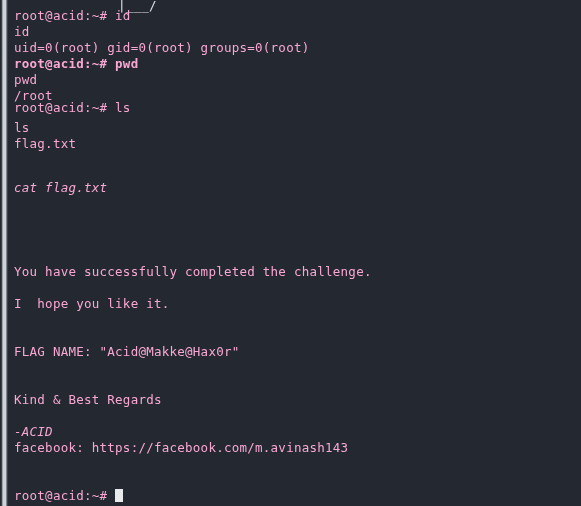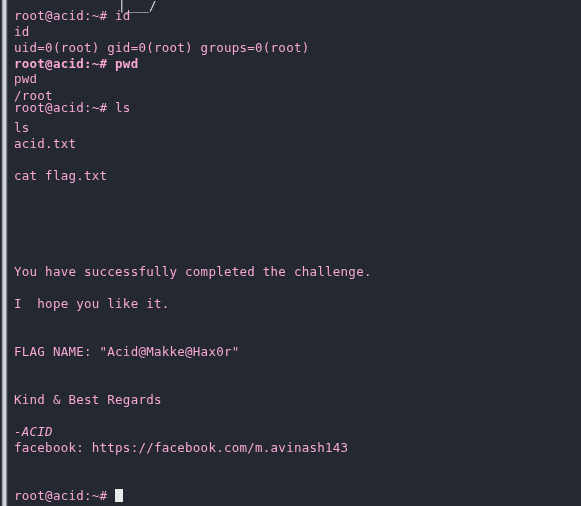--- a/index.html
+++ b/index.html
@@ -93,26 +93,26 @@
     <div id="scrollbar-thumb"></div>
   </div>
 
   <div id="screen">
 
   <div class="line art" style="top: -2px; left: 118px;">|___/</div>
       <div class="line" style="top: 8px;">root@acid:~# id</div>
       <div class="line" style="top: 24px;">id</div>
       <div class="line" style="top: 40px;">uid=0(root) gid=0(root) groups=0(root)</div>
       <div class="line" style="top: 56px; font-weight: bold;">root@acid:~# pwd</div>
-      <div class="line" style="top: 72px; font-family: Liberation Mono, monospace;">pwd</div>
+      <div class="line" style="top: 72px;">pwd</div>
       <div class="line" style="top: 88px;">/root</div>
       <div class="line" style="top: 100px;">root@acid:~# ls</div>
       <div class="line" style="top: 120px;">ls</div>
-      <div class="line" style="top: 136px;">acid.txt</div>
-      <div class="line" style="top: 168px;">cat flag.txt</div>
+      <div class="line" style="top: 136px;">flag.txt</div>
+      <div class="line" style="top: 180px; font-style: italic;">cat flag.txt</div>
       <div class="line" style="top: 184px;"></div>
       <div class="line" style="top: 200px;"></div>
       <div class="line" style="top: 232px;"></div>
       <div class="line" style="top: 248px;"></div>
       <div class="line" style="top: 264px;">You have successfully completed the challenge.</div>
       <div class="line" style="top: 280px;"></div>
       <div class="line" style="top: 296px;">I  hope you like it.</div>
       <div class="line" style="top: 312px;"></div>
       <div class="line" style="top: 328px;"></div>
       <div class="line" style="top: 344px;">FLAG NAME: "Acid@Makke@Hax0r"</div>

